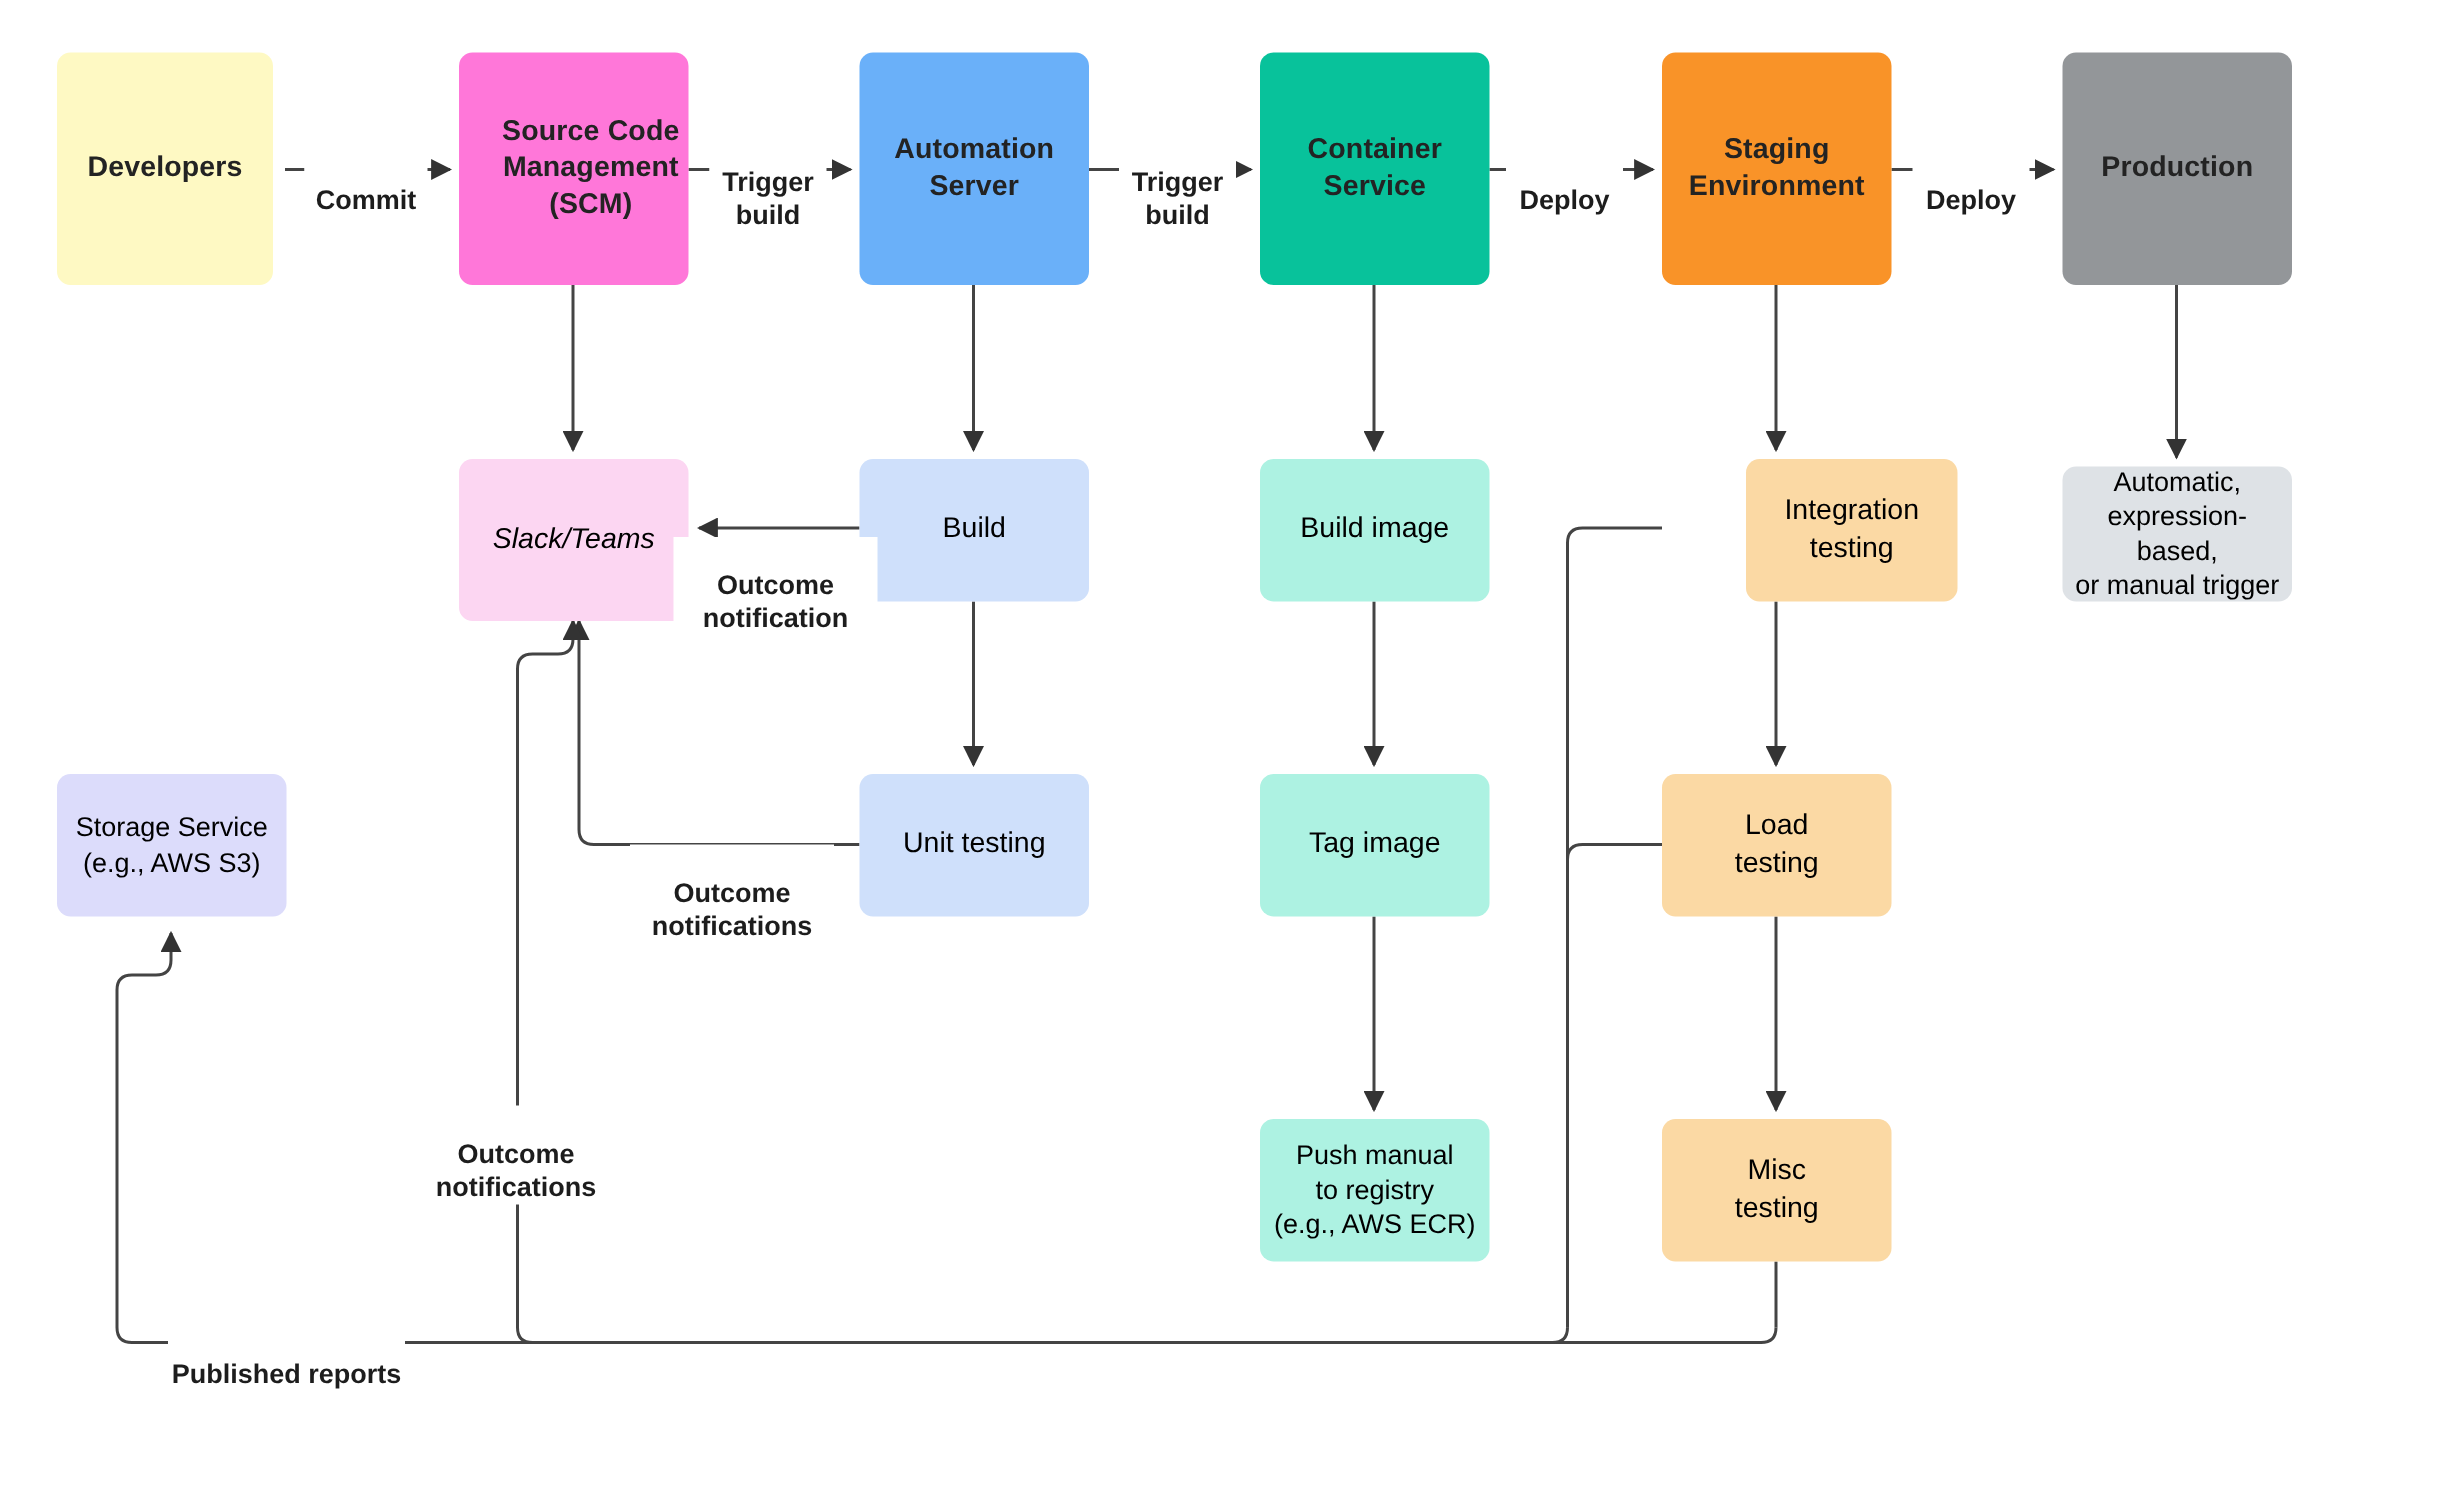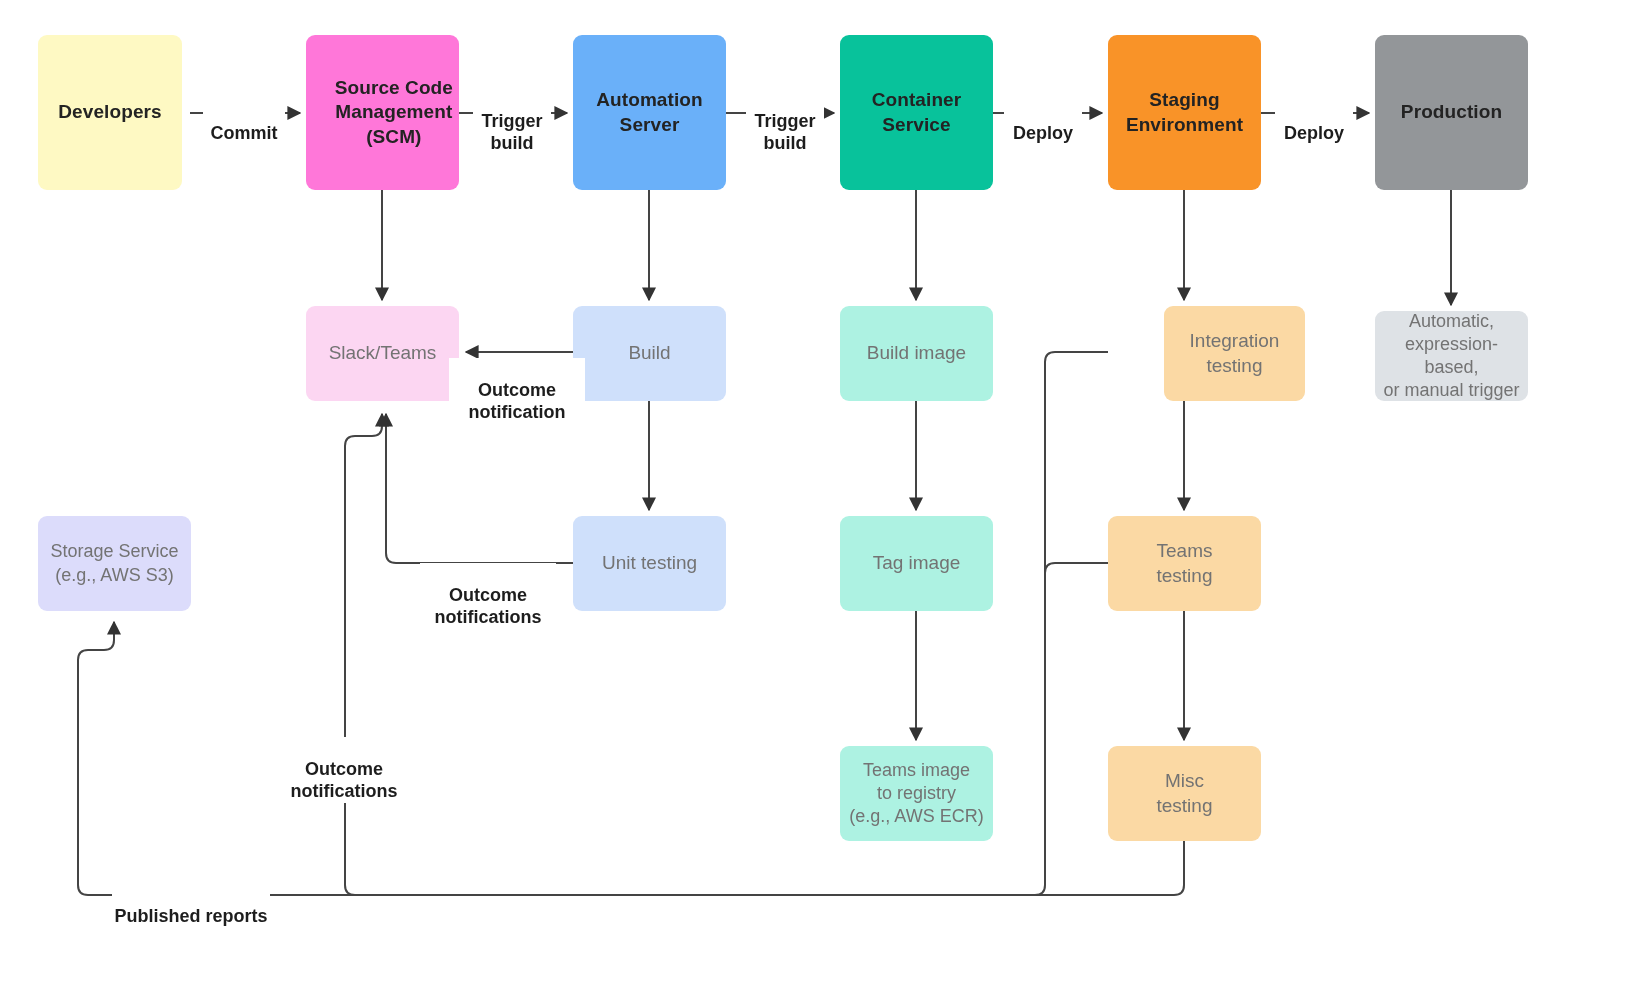--- a/index.html
+++ b/index.html
@@ -41,21 +41,21 @@
     padding: 4px 6px;
   }
   .node.primary {
     font-weight: bold;
     font-size: 19px;
     letter-spacing: 0.1px;
   }
   .node.secondary {
     font-weight: normal;
     font-size: 19px;
-    color: #737373;
+    color: #000000;
   }
   .edge-label {
     position: absolute;
     font-size: 18px;
     font-weight: bold;
     color: #1d1d1d;
     text-align: center;
     line-height: 1.22;
     white-space: pre-line;
     background: #ffffff;
@@ -141,21 +141,21 @@
 
   <div class="node primary" style="left:840px; top:35px; width:153px; height:155px; background:#08C29B;">
     <span>Container
 Service</span>
   </div>
 
   <div class="node primary" style="left:1375px; top:35px; width:153px; height:155px; background:#939699;">
     <span>Production</span>
   </div>
 
-  <div class="node secondary" style="left:306px; top:306px; width:153px; height:95px; background:#FCD6F2;">
+  <div class="node secondary" style="left:306px; top:306px; width:153px; height:108px; background:#FCD6F2;font-style:italic;">
     <span>Slack/Teams</span>
   </div>
 
   <div class="node secondary" style="left:573px; top:306px; width:153px; height:95px; background:#CFE0FB;">
     <span>Build</span>
   </div>
 
   <div class="node secondary" style="left:840px; top:306px; width:153px; height:95px; background:#ADF2E2;">
     <span>Build image</span>
   </div>
@@ -178,26 +178,26 @@
 
   <div class="node secondary" style="left:840px; top:516px; width:153px; height:95px; background:#ADF2E2;">
     <span>Tag image</span>
   </div>
 
   <div class="node secondary" style="left:573px; top:516px; width:153px; height:95px; background:#CFE0FB;">
     <span>Unit testing</span>
   </div>
 
   <div class="node secondary" style="left:1108px; top:516px; width:153px; height:95px; background:#FBD9A4;">
-    <span>Teams
+    <span>Load
 testing</span>
   </div>
 
   <div class="node secondary" style="left:840px; top:746px; width:153px; height:95px; background:#ADF2E2; font-size:18px;">
-    <span>Teams image
+    <span>Push manual
 to registry
 (e.g., AWS ECR)</span>
   </div>
 
   <div class="node secondary" style="left:1108px; top:746px; width:153px; height:95px; background:#FBD9A4;">
     <span>Misc
 testing</span>
   </div>
 
   <div class="edge-label" style="left:203px; top:101px; width:78px;">

